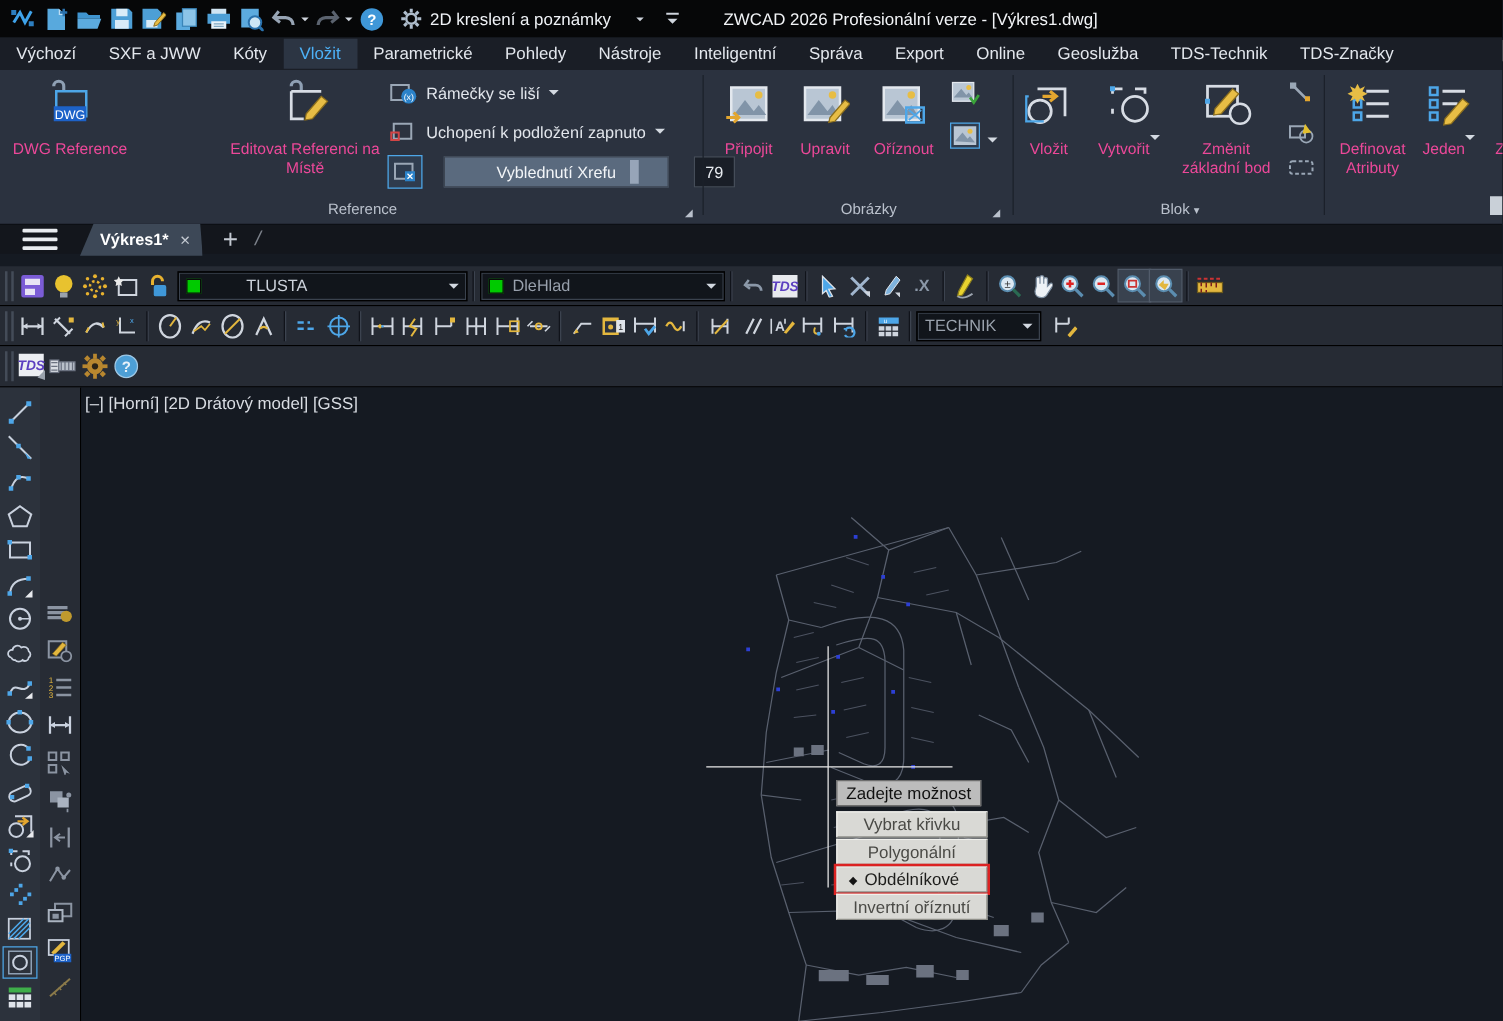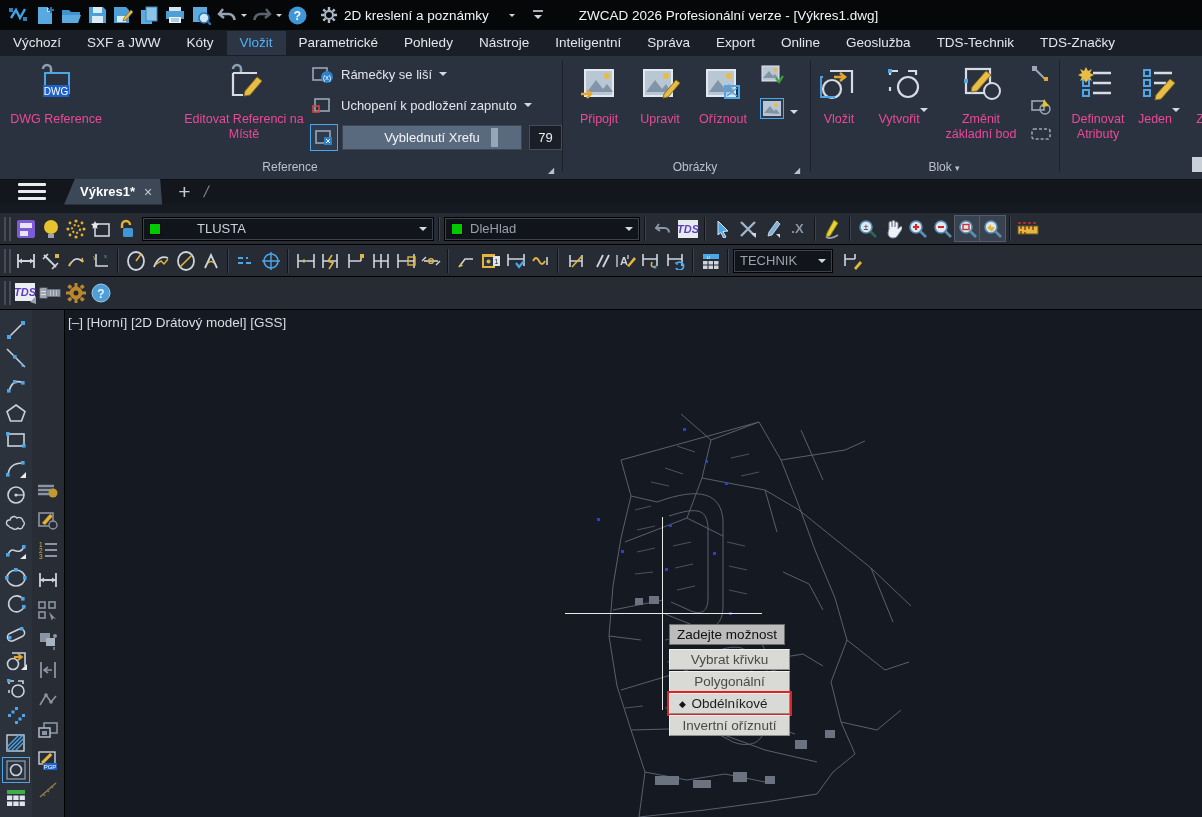--- a/index.html
+++ b/index.html
@@ -247,21 +247,21 @@
       <span class="mini-caret"></span>
     </div>
     <div class="rrow" style="left:312px; top:40px;">
       <svg width="22" height="18">
           <rect x="3" y="3" width="14" height="12" stroke="#9aa7b6" stroke-width="1.6" fill="none"></rect>
           <rect x="1" y="10" width="6" height="6" fill="none" stroke="#d24545" stroke-width="1.6"></rect>
         </svg>
       <span>Uchopení k podložení zapnuto</span>
       <span class="mini-caret"></span>
     </div>
-    <div class="rrow" style="left:310px; top:68px; gap:4px;">
+    <div class="rrow" style="left:310px; top:68px; gap:17px;">
       <span class="iconbox">
         <svg width="20" height="18">
             <rect x="2" y="2" width="14" height="12" stroke="#9aa7b6" stroke-width="1.6" fill="none"></rect>
             <rect x="10" y="8" width="8" height="8" fill="#2b82c9"></rect>
             <path d="M12 10 l4 4 m0 -4 l-4 4" stroke="#fff" stroke-width="1"></path>
           </svg>
       </span>
       <span id="fade-slider">
         <span>Vyblednutí Xrefu</span>
         <span id="fade-handle"></span>
@@ -471,21 +471,21 @@
           <rect x="4" y="4" width="14" height="12" stroke="#cfd5de" stroke-width="1.6" fill="none"></rect>
           <path d="M4 1 l1.2 2.6 2.8 .4 -2 2 .5 2.8 -2.5-1.3 -2.5 1.3 .5-2.8 -2-2 2.8-.4 z" fill="#e8e8e8"></path>
         </svg>
     </span>
     <span class="ic">
       <svg width="18" height="20">
           <path d="M5 9 v-3 a4 4 0 0 1 8 0" stroke="#e8b22f" stroke-width="2.4" fill="none"></path>
           <rect x="6" y="9" width="10" height="9" rx="1.5" fill="#3f97d8"></rect>
         </svg>
     </span>
-    <span class="combo" style="width:292px; margin-left:4px;gap:36px;">
+    <span class="combo" style="width:232px; margin-left:4px;gap:36px;">
       <span class="swatch"></span>
       <span>TLUSTA</span>
       <span class="caret"></span>
     </span>
     <span class="tsep"></span>
     <span class="combo" style="width:196px;">
       <span class="swatch"></span>
       <span style="color:#98a0ac">DleHlad</span>
       <span class="caret"></span>
     </span>

